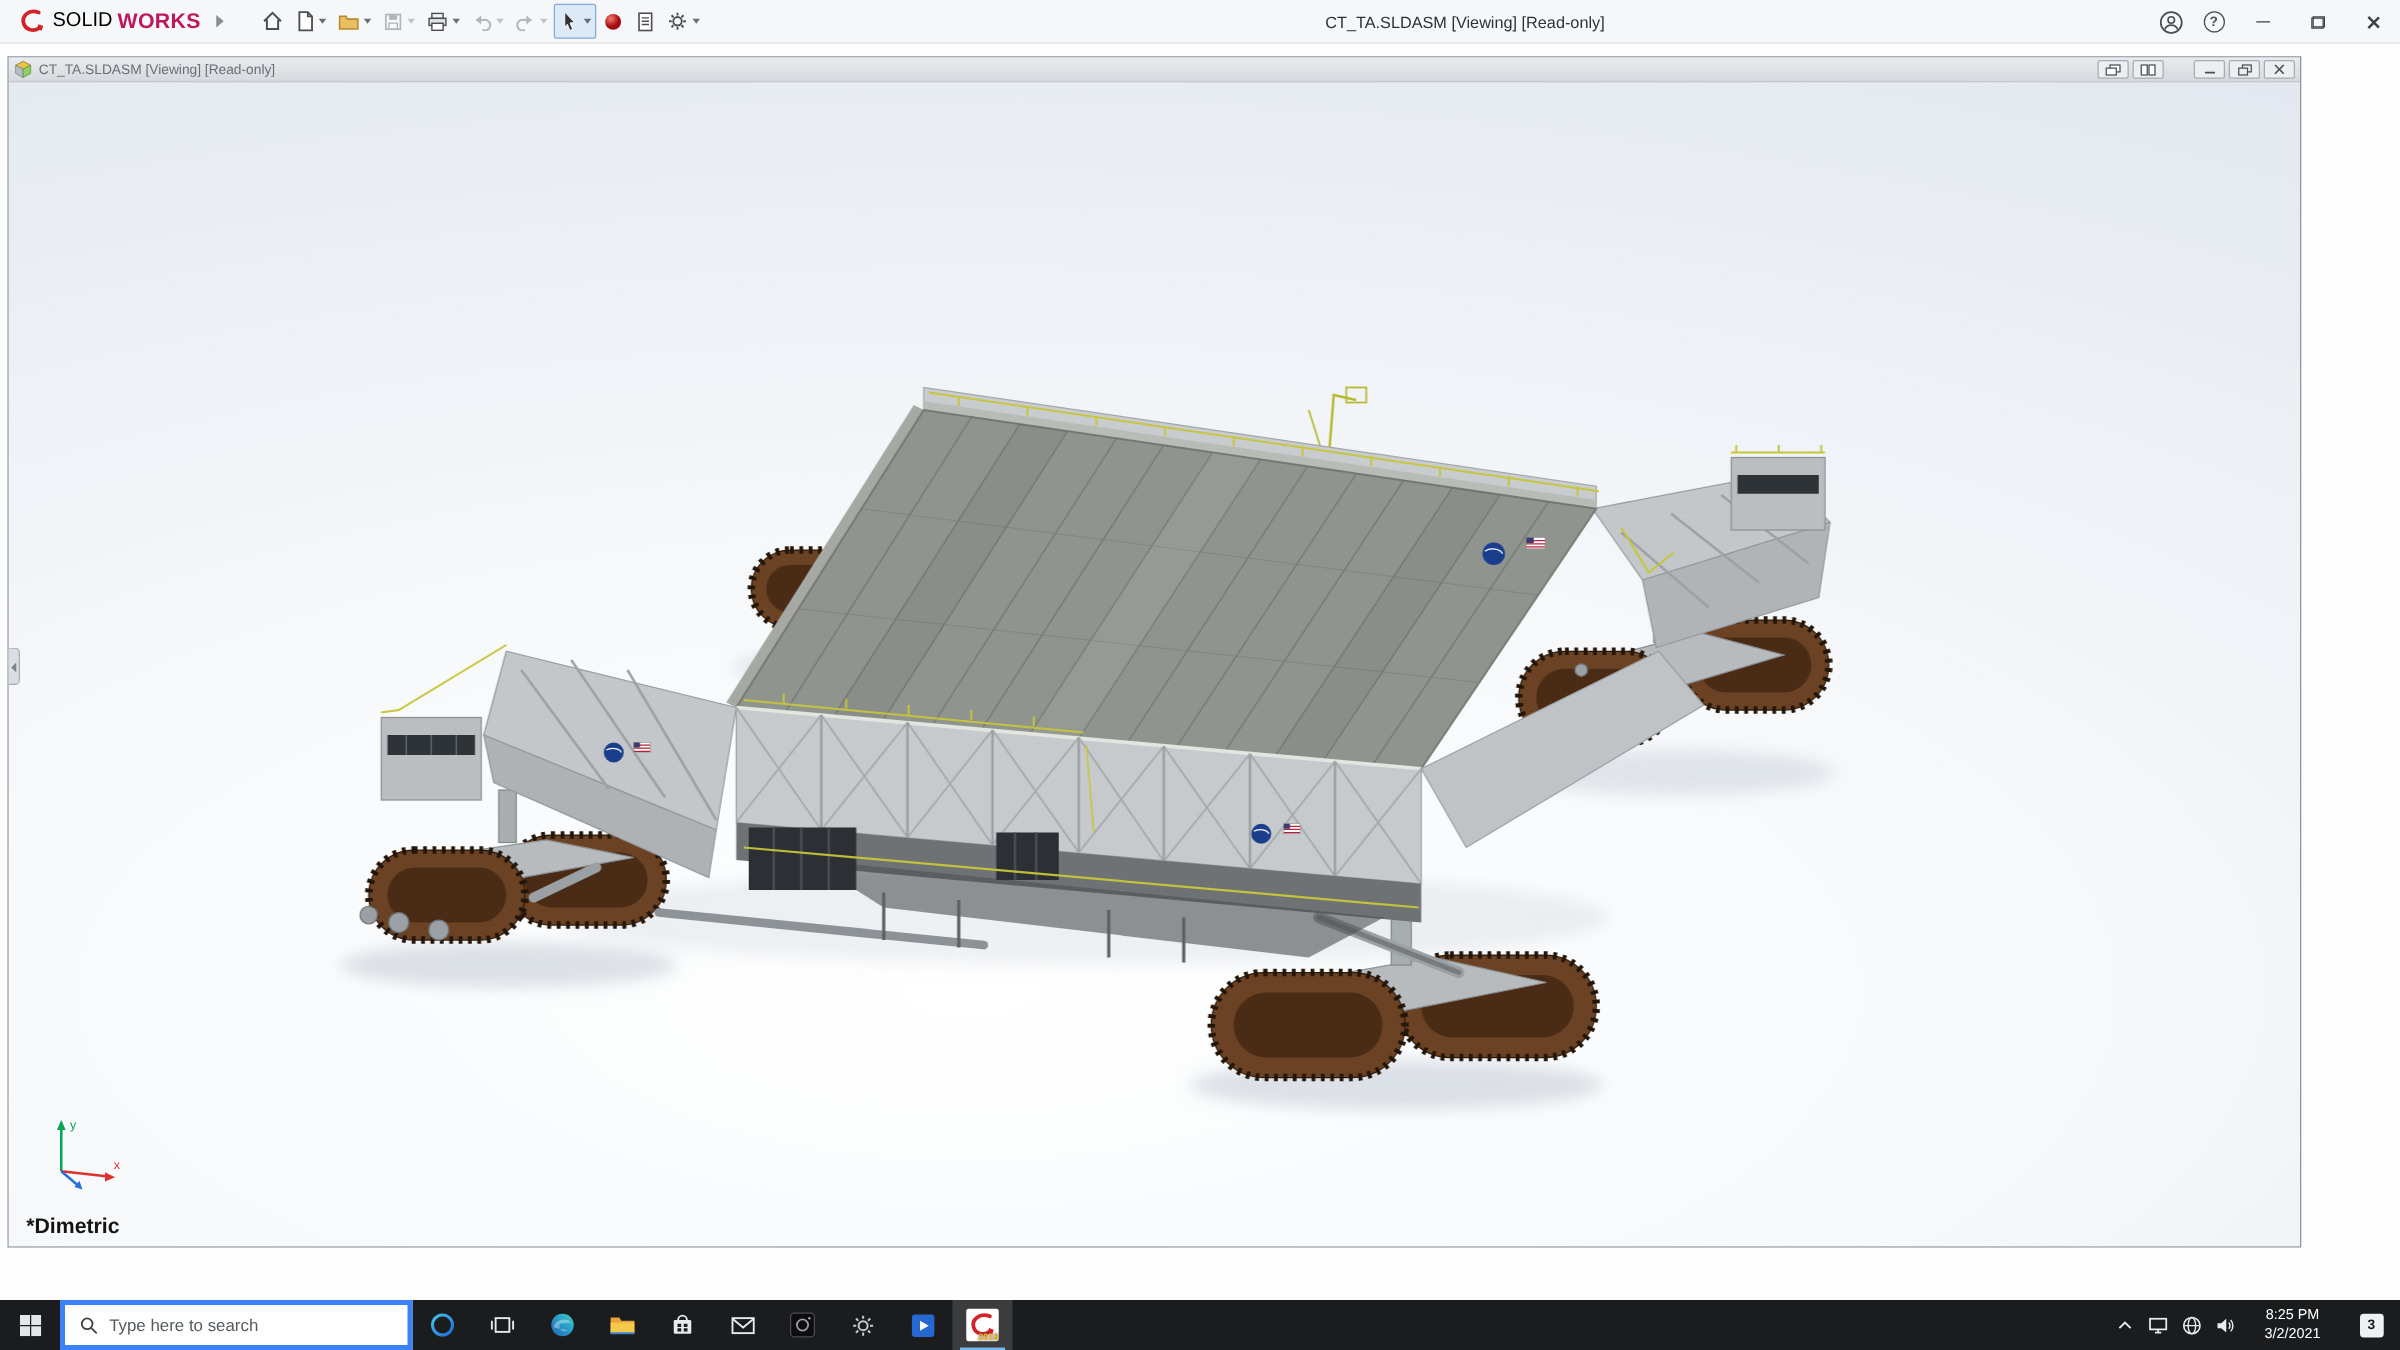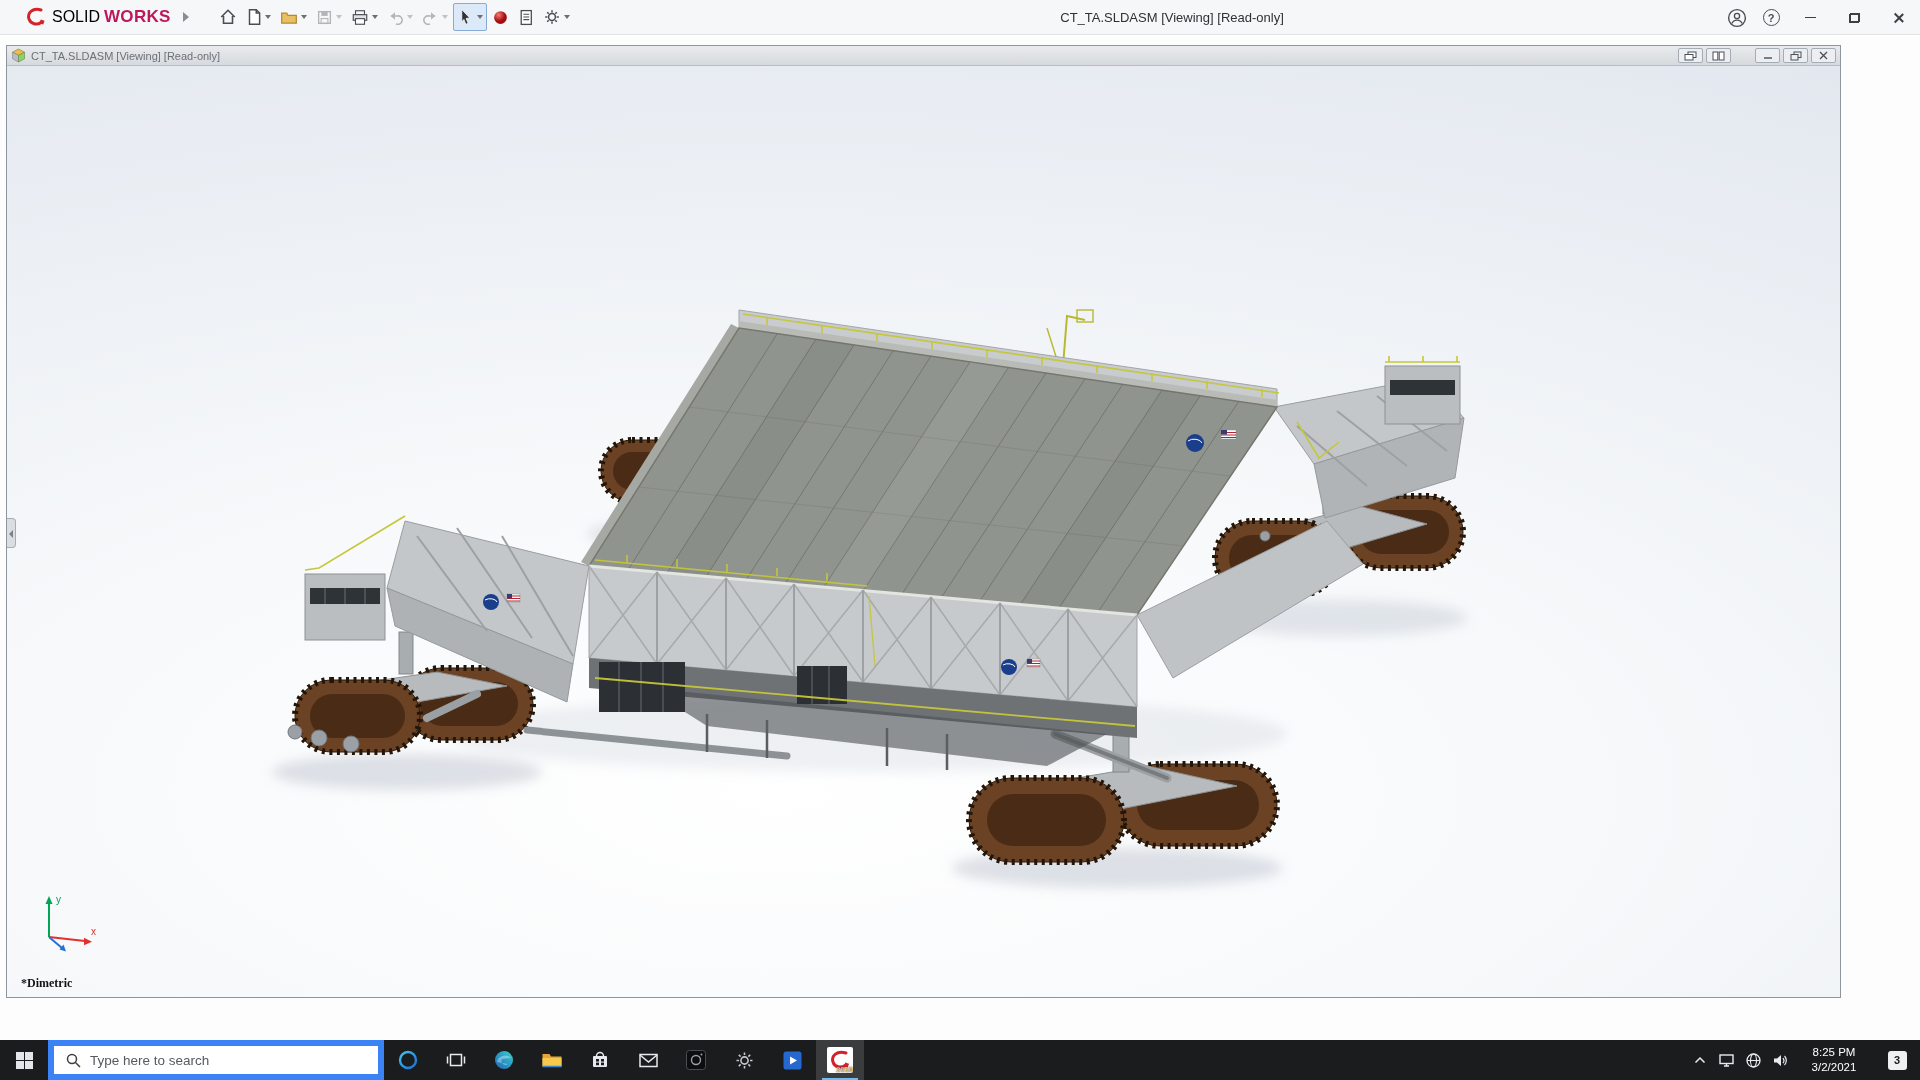--- a/index.html
+++ b/index.html
@@ -4,21 +4,21 @@
 <style>
   * { margin:0; padding:0; box-sizing:border-box; }
   html,body { width:1920px; height:1080px; overflow:hidden; background:#0c0c0c;
               font-family:"Liberation Sans", sans-serif; }
   .screen { position:relative; width:1920px; height:1080px; background:#ffffff; }
 
   
   .titlebar { position:absolute; left:0; top:0; width:1920px; height:35px;
               background:#f6f7f8; border-bottom:1px solid #e2e4e6;
               display:flex; align-items:center; }
-  .brand { display:flex; align-items:center; gap:4px; padding-left:24px; }
+  .brand { display:flex; align-items:center; gap:4px; padding-left:14px; }
   .brand-works { font-weight:bold; font-size:17px; color:#be185d; letter-spacing:.3px; }
   .brand-chev { width:0; height:0; border-top:5px solid transparent; border-bottom:5px solid transparent;
                 border-left:6px solid #8a8e93; margin-left:8px; }
   .toolbar { display:flex; align-items:center; margin-left:26px; gap:1px; }
   .tbtn { display:flex; align-items:center; height:28px; padding:0 3px; border:1px solid transparent; border-radius:2px; }
   .tbtn.active { background:#dce9f8; border-color:#86abd9; }
   .tbtn.disabled { opacity:.38; }
   .tbtn svg { display:block; }
   .caret { width:0; height:0; border-left:3px solid transparent; border-right:3px solid transparent;
            border-top:4px solid #6a6e73; margin-left:3px; }
@@ -44,32 +44,32 @@
   .docbar { height:20px; background:linear-gradient(#e9ebee,#d6d9dd); border-bottom:1px solid #b9bdc2;
             display:flex; align-items:center; padding:0 4px; }
   .docbar-title { font-size:11px; color:#6b7077; margin-left:5px; white-space:nowrap; }
   .docbtns { margin-left:auto; display:flex; align-items:center; gap:3px; }
   .docbtn { width:25px; height:15px; background:#eceef1; border:1px solid #a6acb3; border-radius:2px;
             display:flex; align-items:center; justify-content:center; }
   .docbtn-gap { width:18px; }
   .viewport { position:relative; width:1833px; height:931px;
               background:radial-gradient(120% 95% at 42% 78%, #ffffff 0%, #f6f8fa 40%, #e9edf3 78%, #e1e6ee 100%); }
   .model-svg { position:absolute; left:0; top:0; width:1833px; height:931px; }
-  .view-label { position:absolute; left:14px; bottom:6px; font-size:12px; font-weight:bold; color:#141414;font-family:Liberation Serif, serif; }
+  .view-label { position:absolute; left:14px; bottom:6px; font-size:17px; font-weight:bold; color:#141414; }
   .triad { position:absolute; left:26px; bottom:42px; }
   .splitter-tab { position:absolute; left:0; top:452px; width:9px; height:30px; background:#dadde1;
                   border:1px solid #a9adb2; border-left:none; border-radius:0 4px 4px 0; }
   .splitter-tab::after { content:""; position:absolute; left:2px; top:11px; width:0; height:0;
                   border-top:4px solid transparent; border-bottom:4px solid transparent; border-right:4px solid #7d8288; }
 
   
   .taskbar { position:absolute; left:0; bottom:0; width:1920px; height:40px; background:#1b1c1e;
              display:flex; align-items:stretch; }
   .tb-start { width:48px; display:flex; align-items:center; justify-content:center; }
-  .tb-search { width:336px; background:#ffffff; border:6px solid #3b82f6; display:flex; align-items:center;
+  .tb-search { width:282px; background:#ffffff; border:4px solid #3b82f6; display:flex; align-items:center;
                padding-left:12px; gap:9px; }
   .tb-search input { border:none; outline:none; font-size:13.5px; color:#202124; width:250px; background:transparent;
                      font-family:"Liberation Sans", sans-serif; }
   .tb-search input::placeholder { color:#555a5f; }
   .tb-app { width:48px; display:flex; align-items:center; justify-content:center; position:relative; }
   .tb-app.active { background:rgba(255,255,255,.14); }
   .tb-app.active::after { content:""; position:absolute; left:6px; right:6px; bottom:0; height:2px; background:#76b9ed; }
   .sw-icon { position:relative; width:26px; height:26px; background:#ffffff; border-radius:2px; }
   .sw-year { position:absolute; right:0px; bottom:-1px; font-size:7.5px; font-weight:bold; color:#f2c230;
              text-shadow:0 0 2px #402020; }

